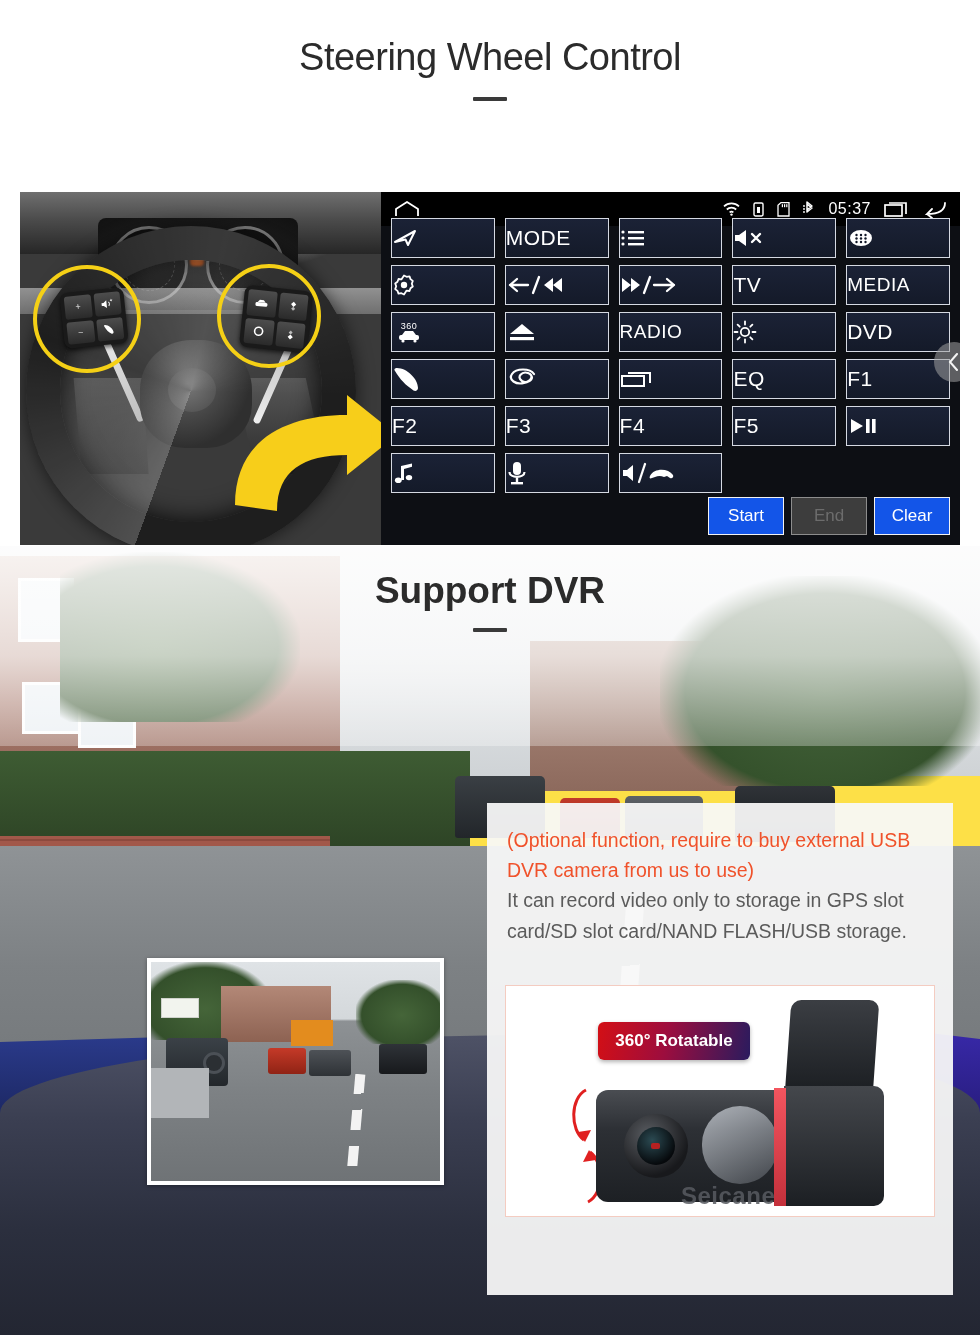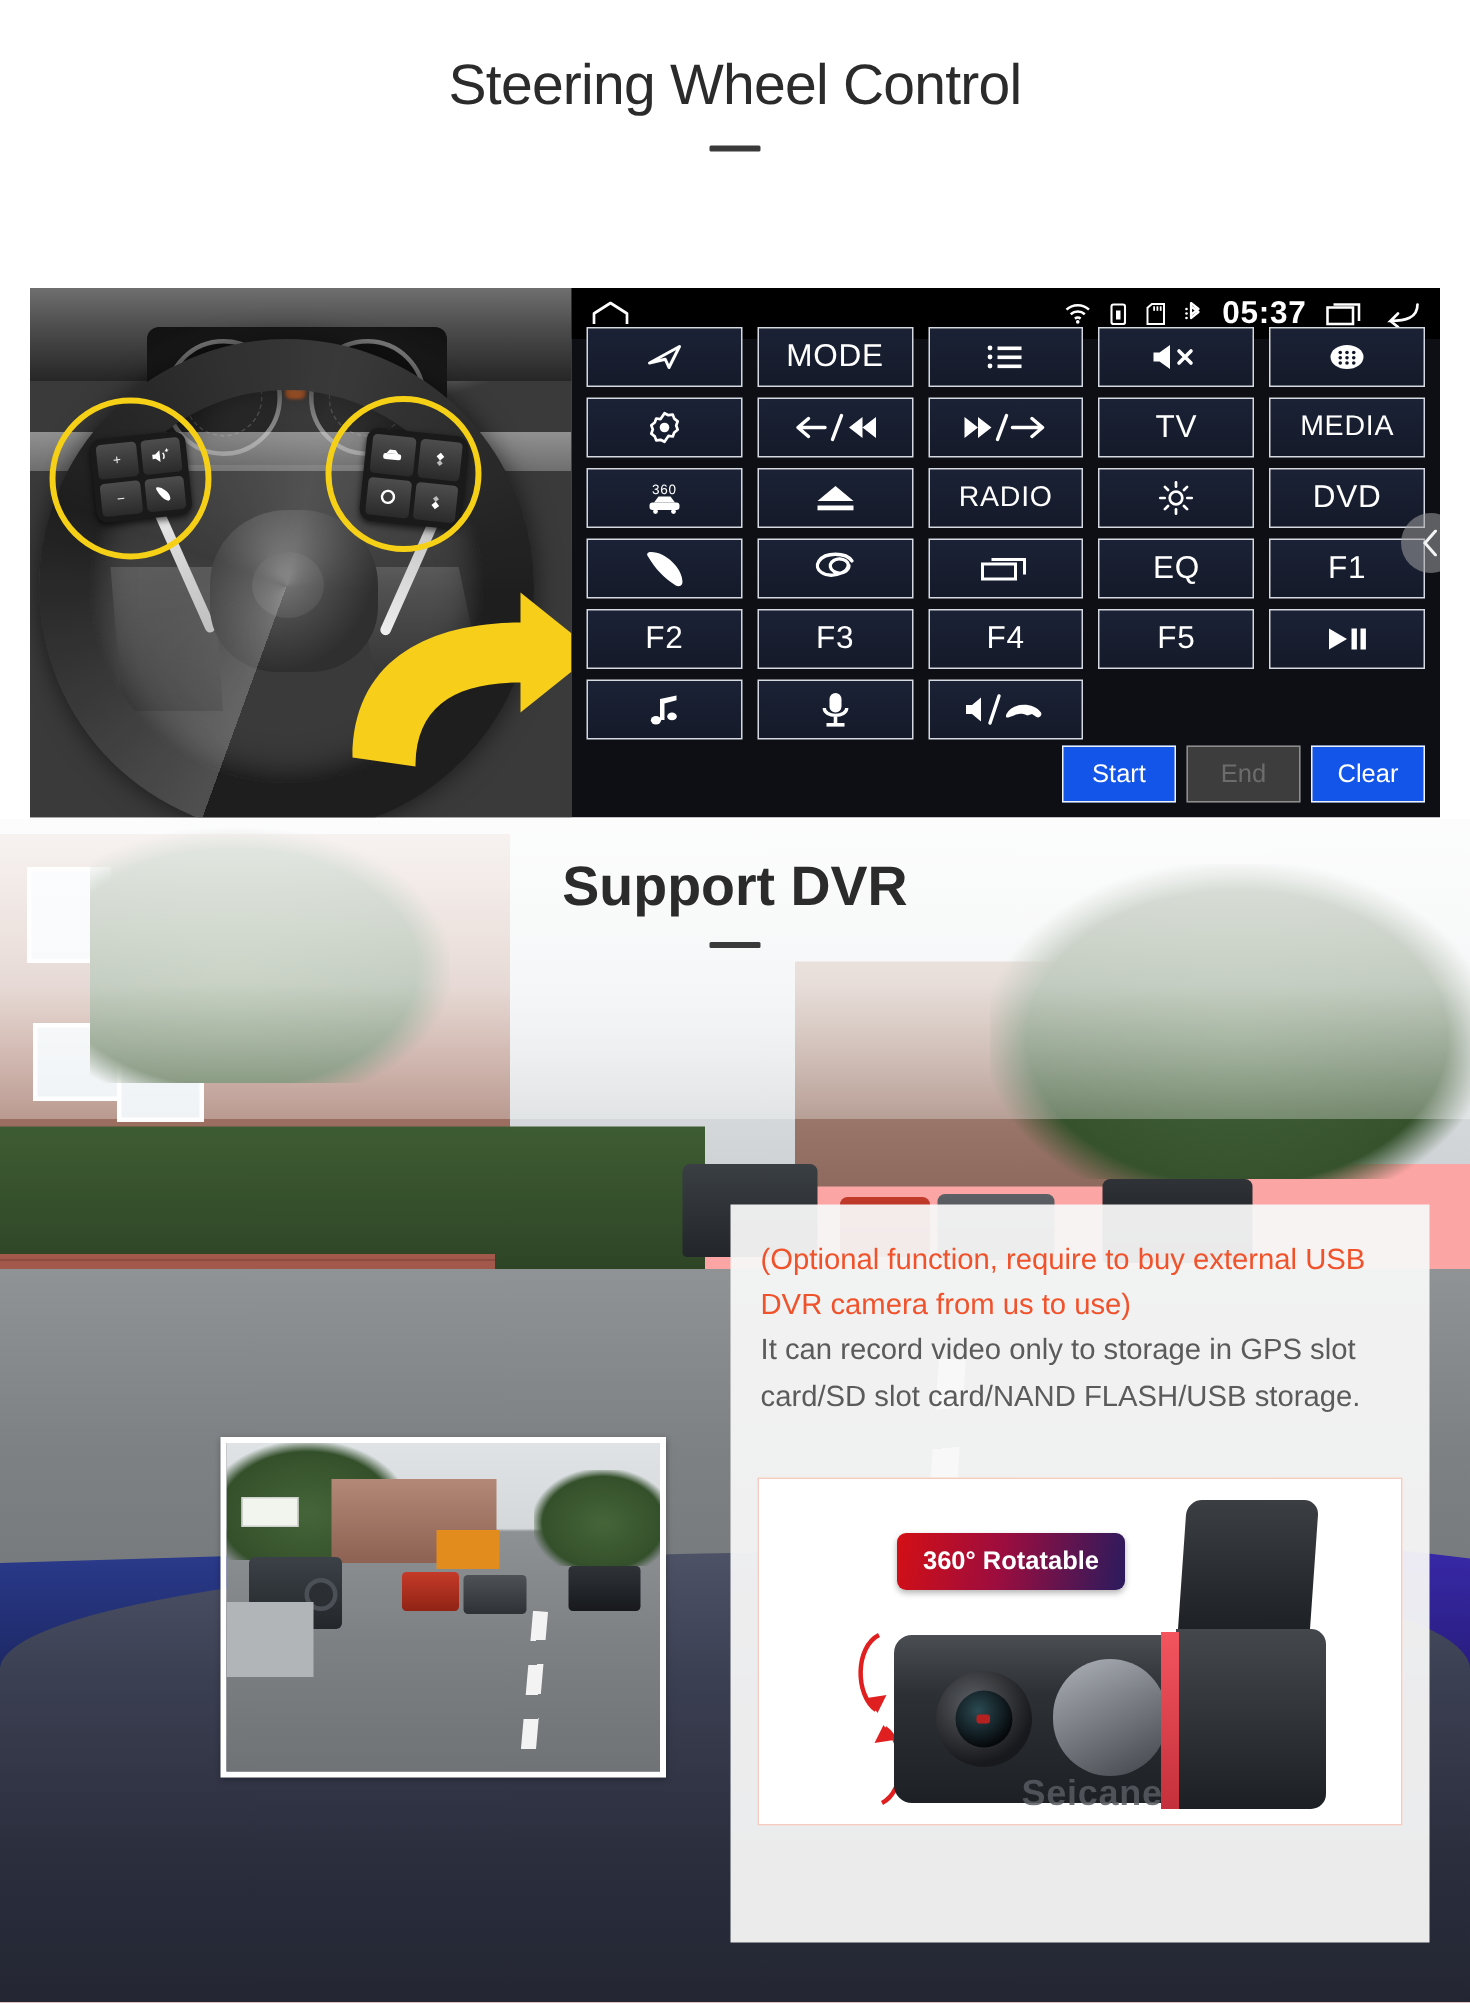--- a/index.html
+++ b/index.html
@@ -146,32 +146,32 @@
   
   #head-unit {
     position: relative; width: 579px; height: 353px;
     background: #0d0f14; overflow: hidden;
   }
   #status-bar {
     height: 34px; background: #000; display:flex; align-items:center;
     padding: 0 13px; color:#fff;
   }
   #status-right { margin-left:auto; display:flex; align-items:center; gap:13px; }
-  #sb-clock { font-size: 21px; font-weight: 700; letter-spacing:.5px; }
+  #sb-clock { font-size: 16px; font-weight: 400; letter-spacing:.5px; }
 
   #btn-grid {
     position:absolute; left:0; top:26px; width:579px;
     display:grid; grid-template-columns: repeat(5, 1fr);
     gap: 7px 10px; padding: 0 10px;
   }
   .hu-btn {
     height: 40px;
     background: linear-gradient(180deg,#1b2236 0%, #141a29 100%);
     border: 1.5px solid #d5d9e2;
-    display:flex; align-items:center; justify-content:center;
+    display:flex; align-items:center; 
     color:#fff; font-size:20px; letter-spacing:.5px;
     position: relative;
   }
   .hu-btn.blank { border: none; background: transparent; }
   .hu-btn .lbl { font-size: 21px; }
   .hu-btn .lbl.sm { font-size: 19px; }
 
   #action-row {
     position:absolute; right:10px; top:305px; display:flex; gap:7px;padding-left:12px;
   }
@@ -183,21 +183,21 @@
   .act-btn.disabled { background:#3d3d3d; color:#6c6c6c; border-color:#8d8d8d; }
 
   #scroll-prev {
     position:absolute; right:-14px; top:150px; width:40px; height:40px;
     border-radius:50%; background:rgba(160,160,160,.55);
     display:flex; align-items:center; justify-content:center;
     color:#f4f4f4; font-size:18px;
   }
 
   
-  #dvr-section { position:relative; width:980px; height:789px; overflow:hidden; background:#fca5a5; }
+  #dvr-section { position:relative; width:980px; height:789px; overflow:hidden; background:#fde047; }
 
   
   #street-bg { position:absolute; inset:0; }
   #sky { position:absolute; left:0; top:0; width:100%; height:230px;
          background: linear-gradient(180deg,#e8eaec 0%, #dfe2e4 60%, #cfd3d6 100%); }
   #houses-left {
     position:absolute; left:0; top:10px; width:340px; height:250px;
     background: linear-gradient(180deg,#c4a090 0%, #a8786a 55%, #8e6356 100%);
   }
   .window {

